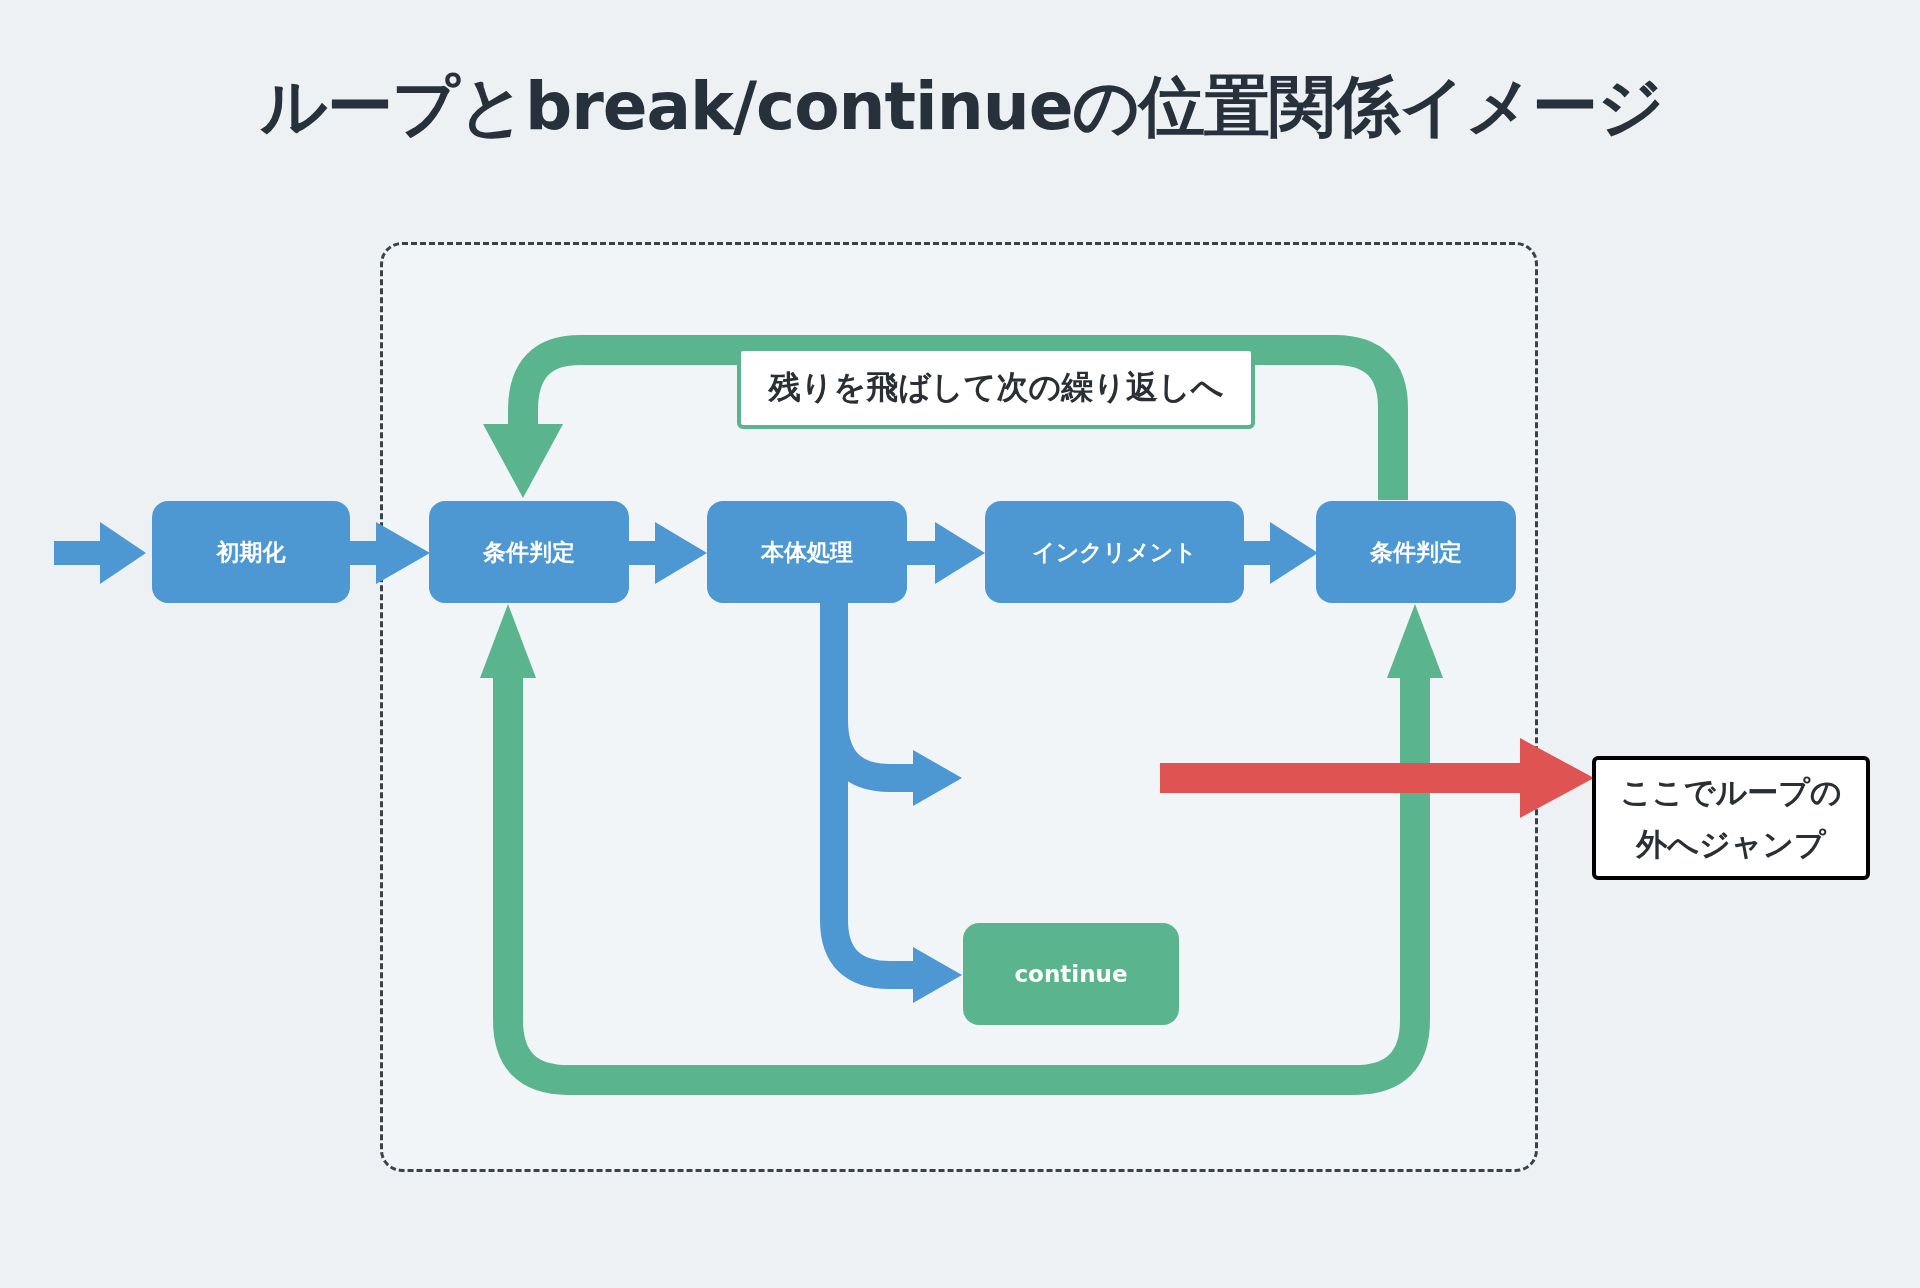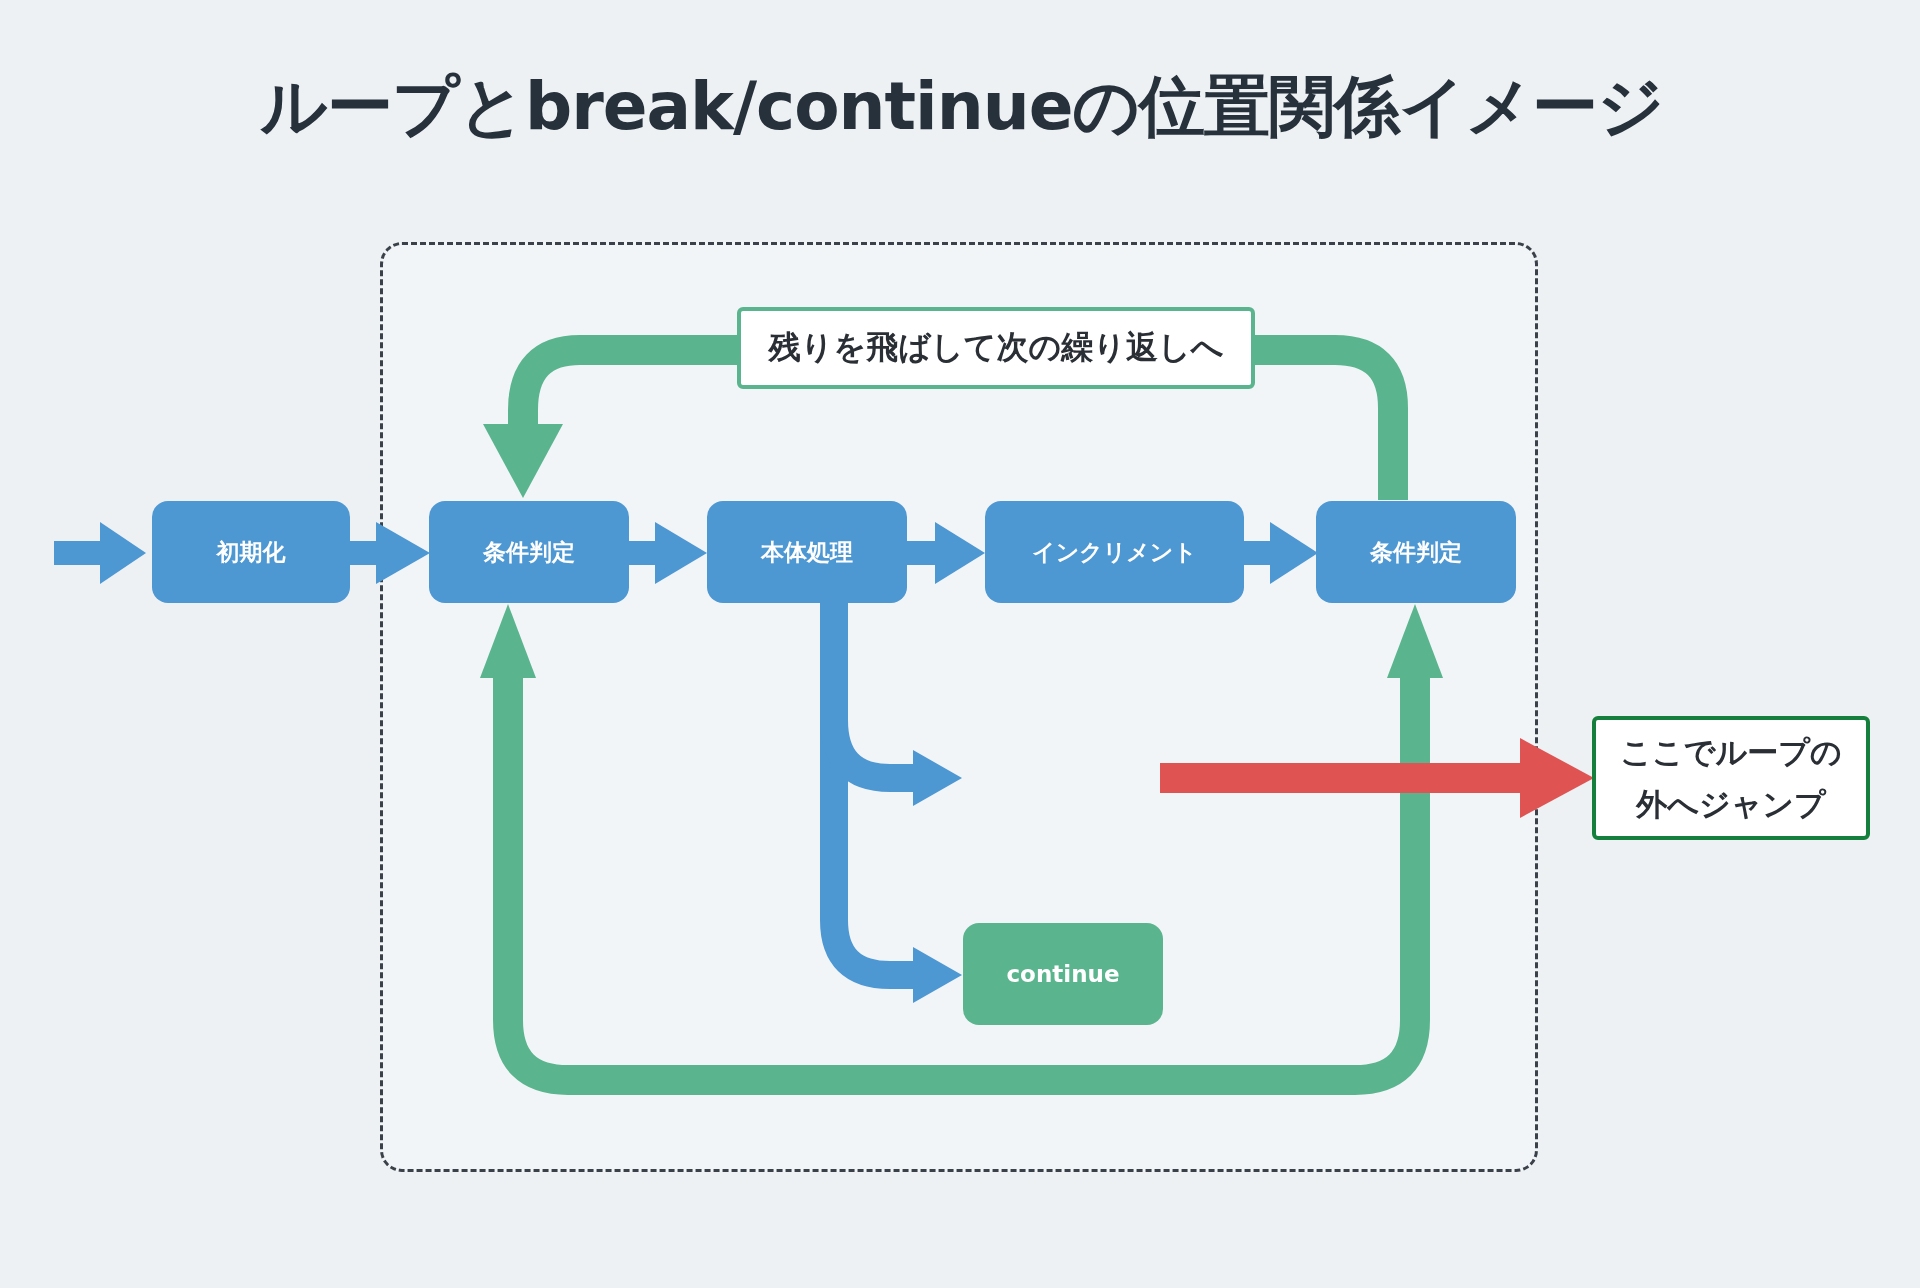--- a/index.html
+++ b/index.html
@@ -23,24 +23,24 @@
     position: absolute; display: flex; align-items: center; justify-content: center;
     color: #ffffff; font-weight: bold; font-size: 23px; border-radius: 16px;
     box-sizing: border-box;
   }
   .blue { background: #4d97d3; }
   .red { background: #df5452; }
   .green { background: #5ab58e; }
   .label-box {
     position: absolute; display: flex; align-items: center; justify-content: center;
     background: #ffffff; color: #2a2f35; font-weight: bold; box-sizing: border-box;
-    border-radius: 6px; text-align: center;
+    border-radius: 6px; text-align: center; margin-top: 40px;
   }
   .label-green { border: 4px solid #5ab58e; font-size: 32px; }
-  .label-red { border: 4px solid #15803d; font-size: 31px; line-height: 1.3; flex-direction: column; gap: 12px; }
+  .label-red { border: 4px solid #000000; font-size: 31px; line-height: 1.3; flex-direction: column; gap: 12px; }
   svg { position: absolute; left: 0; top: 0; }
 </style>
 </head>
 <body>
 
 <div id="canvas">
 
   <div class="title">ループとbreak/continueの位置関係イメージ</div>
 
   <div class="frame"></div>
@@ -82,21 +82,21 @@
 
     <rect x="1160" y="763" width="370" height="30" fill="#df5452"></rect>
     <polygon points="1520,738 1520,818 1594,778" fill="#df5452"></polygon>
   </svg>
 
   <div class="node blue" style="left:152px; top:501px; width:198px; height:102px;">初期化</div>
   <div class="node blue" style="left:429px; top:501px; width:200px; height:102px;">条件判定</div>
   <div class="node blue" style="left:707px; top:501px; width:200px; height:102px;">本体処理</div>
   <div class="node blue" style="left:985px; top:501px; width:259px; height:102px;">インクリメント</div>
   <div class="node blue" style="left:1316px; top:501px; width:200px; height:102px;">条件判定</div>
-  <div class="node green" style="left:963px; top:923px; width:200px; height:102px;">continue</div>
+  <div class="node green" style="left:963px; top:923px; width:216px; height:102px;">continue</div>
 
   <div class="label-box label-green" style="left:737px; top:307px; width:518px; height:82px;">残りを飛ばして次の繰り返しへ</div>
 
   <div class="label-box label-red" style="left:1592px; top:716px; width:278px; height:124px;">
     <span>ここでループの</span>
     <span>外へジャンプ</span>
   </div>
 
 </div>
 

